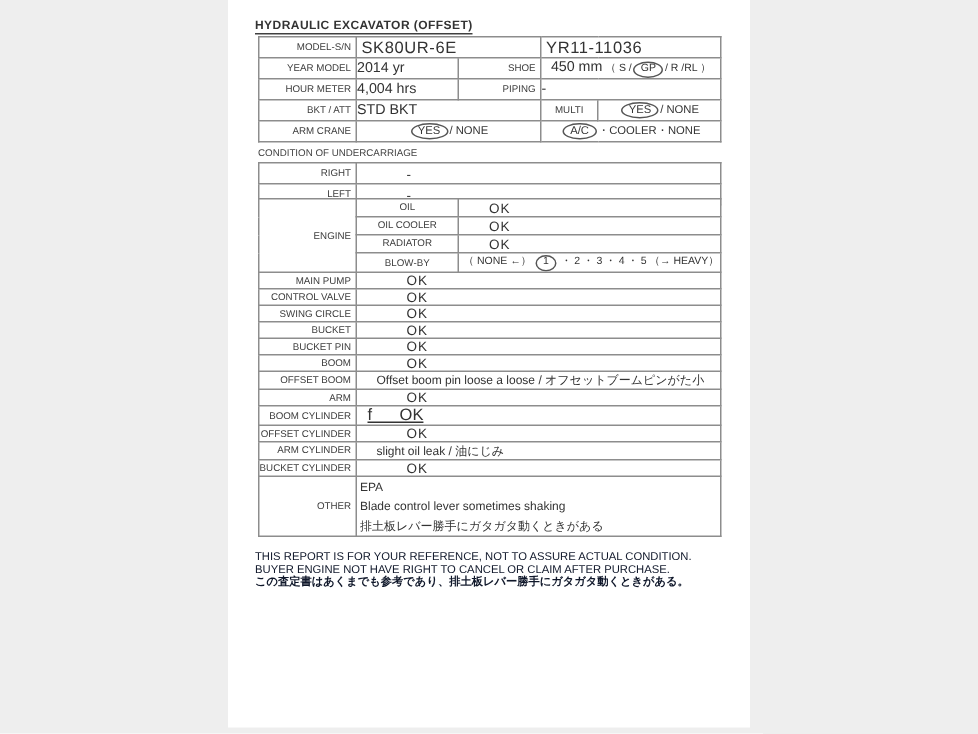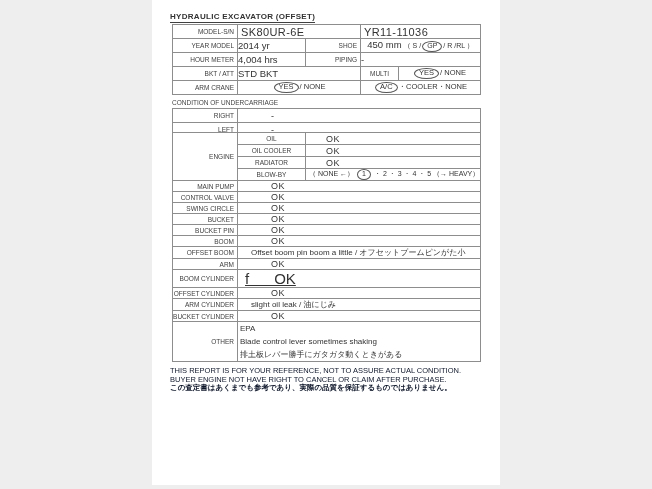--- a/index.html
+++ b/index.html
@@ -39,21 +39,21 @@
   .shoe-rest { font-size:7px; }
 
   .circled {
     display:inline-block; border:1px solid #555; border-radius:50%;
     padding:0 4px 1px; margin:0 1px; line-height:8px;
   }
 
   .v-eok { padding-left:20px; font-size:9px; letter-spacing:0.6px; }
   .v-ok  { padding-left:33px; font-size:9px; letter-spacing:0.6px; }
   .v-text { padding-left:13px; font-size:8px; }
-  .v-pre { white-space:pre; padding-left:7px; font-size:15px;text-decoration:underline; }
+  .v-pre { white-space:pre; padding-left:7px; font-size:11px;text-decoration:underline; }
   .blowby { font-size:7px; padding-left:3px; }
 
   .other-cell { vertical-align:top; }
   .other-line { height:13px; line-height:13px; font-size:8px; padding-left:2px;
     overflow:hidden; white-space:nowrap; }
 
   .disclaimer { position:absolute; left:170px; top:367px; color:#0f172a; }
   .disclaimer div { font-size:7.5px; line-height:8.6px; white-space:nowrap; }
   .disclaimer div.jp { font-weight:bold; }
 </style>
@@ -167,21 +167,21 @@
     <tr class="std">
       <td class="lbl">BUCKET PIN</td>
       <td class="v-ok" colspan="2">OK</td>
     </tr>
     <tr class="std">
       <td class="lbl">BOOM</td>
       <td class="v-ok" colspan="2">OK</td>
     </tr>
     <tr class="std">
       <td class="lbl">OFFSET BOOM</td>
-      <td class="v-text" colspan="2">Offset boom pin boom a little / オフセットブームピンがた小</td>
+      <td class="v-text" colspan="2">Offset boom pin loose a loose / オフセットブームピンがた小</td>
     </tr>
     <tr class="std">
       <td class="lbl">ARM</td>
       <td class="v-ok" colspan="2">OK</td>
     </tr>
     <tr class="std">
       <td class="lbl">BOOM CYLINDER</td>
       <td class="v-pre" colspan="2">f      OK</td>
     </tr>
     <tr class="std">
@@ -204,15 +204,15 @@
         <div class="other-line">Blade control lever sometimes shaking</div>
         <div class="other-line">排土板レバー勝手にガタガタ動くときがある</div>
       </td>
     </tr>
   </tbody>
     </table>
 
   <div class="disclaimer">
     <div>THIS REPORT IS FOR YOUR REFERENCE, NOT TO ASSURE ACTUAL CONDITION.</div>
     <div>BUYER ENGINE NOT HAVE RIGHT TO CANCEL OR CLAIM AFTER PURCHASE.</div>
-    <div class="jp">この査定書はあくまでも参考であり、実際の品質を保証するものではありません。</div>
+    <div class="jp">この査定書はあくまでも参考であり、排土板レバー勝手にガタガタ動くときがある。</div>
   </div>
 </div>
 
 </body></html>

